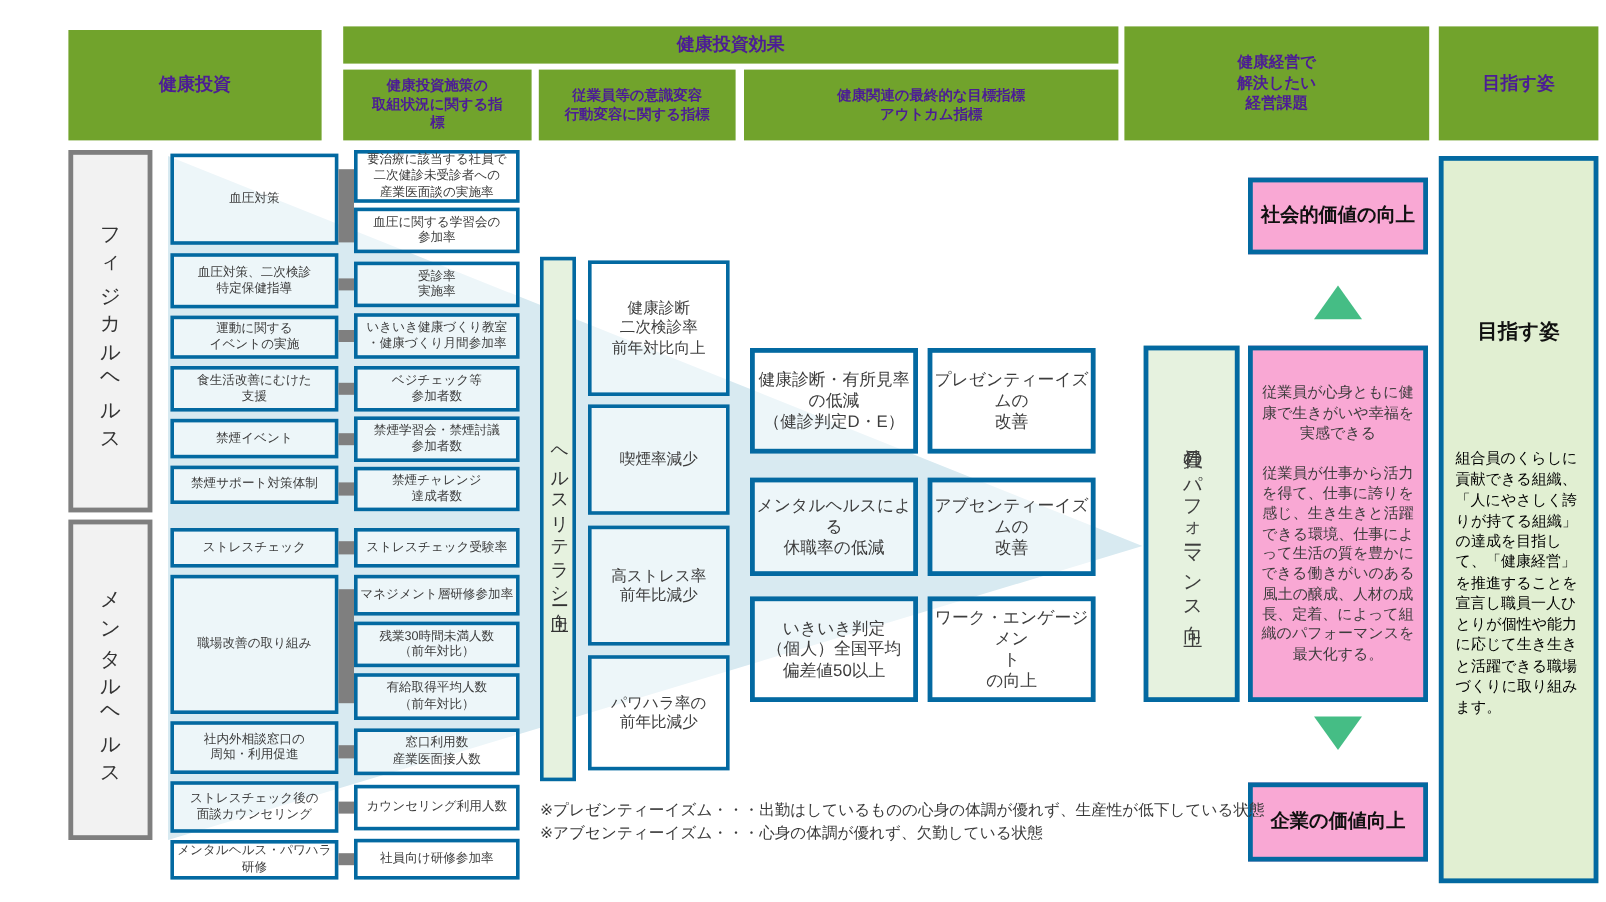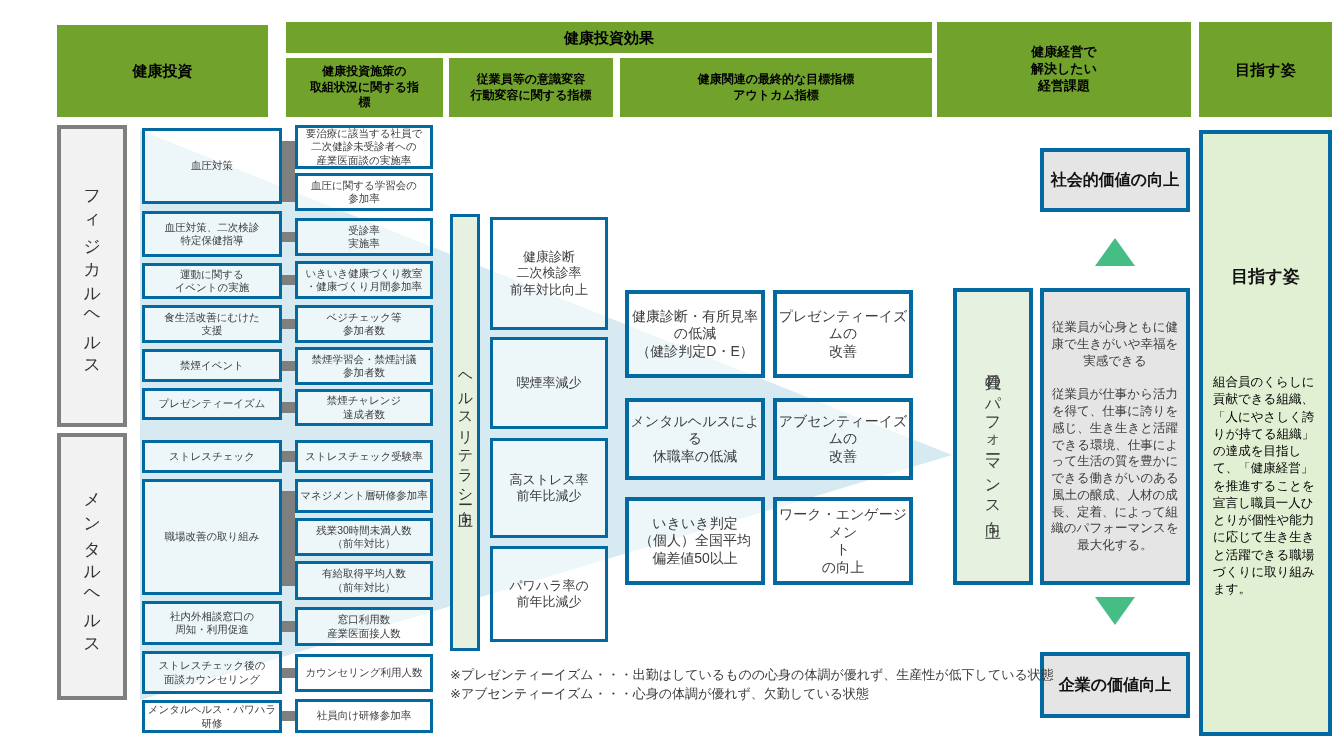--- a/index.html
+++ b/index.html
@@ -1,28 +1,28 @@
 <!DOCTYPE html>
 <html><head>
 <meta charset="utf-8">
 <style>
   html,body{margin:0;padding:0;background:#fff;}
   #stage{position:relative;width:1338px;height:752px;background:#fff;overflow:hidden;
          font-family:"Liberation Sans","DejaVu Sans",sans-serif;color:#3d3d3d;}
   svg.bgtri{position:absolute;left:0;top:0;pointer-events:none;}
   
-  .hdr{position:absolute;background:#71A32C;color:#000000;font-weight:bold;
+  .hdr{position:absolute;background:#71A32C;color:#4c1d95;font-weight:bold;
        display:flex;align-items:center;justify-content:center;text-align:center;
        white-space:pre-line;line-height:1.3;}
   
   .bx{position:absolute;border:3px solid #0369a1;background:rgba(255,255,255,0.55);
       display:flex;align-items:center;justify-content:center;text-align:center;
       white-space:pre-line;line-height:1.25;font-size:10.5px;color:#3d3d3d;box-sizing:border-box;}
   .b4{border-width:4px;}
-  .solid{background:#e5e5e5;}
+  .solid{background:#f9a8d4;}
   .cat{background:#F2F2F2;border:4px solid #7F7F7F;}
   .pale{background:#E6F2DF;}
   .vision{background:#E1EFD2;}
   .vt{writing-mode:vertical-rl;text-orientation:upright;}
   .conn{position:absolute;background:#7F7F7F;}
   .tri{position:absolute;width:0;height:0;}
   .tri-up{border-left:20px solid transparent;border-right:20px solid transparent;
           border-bottom:28px solid #45BD85;}
   .tri-down{border-left:20px solid transparent;border-right:20px solid transparent;
             border-top:28px solid #45BD85;}
@@ -64,21 +64,21 @@
   <div class="bx cat vt vlarge" style="left:57px;top:433px;width:70px;height:267px">メンタルヘルス</div>
 
   <div class="bx" style="left:142px;top:128px;width:140px;height:76px">血圧対策</div>
   <div class="bx" style="left:142px;top:211px;width:140px;height:46px">血圧対策、二次検診
 特定保健指導</div>
   <div class="bx" style="left:142px;top:263px;width:140px;height:36px">運動に関する
 イベントの実施</div>
   <div class="bx" style="left:142px;top:305px;width:140px;height:38px">食生活改善にむけた
 支援</div>
   <div class="bx" style="left:142px;top:349px;width:140px;height:33px">禁煙イベント</div>
-  <div class="bx" style="left:142px;top:388px;width:140px;height:32px">プレゼンティーイズム</div>
+  <div class="bx" style="left:142px;top:388px;width:140px;height:32px">禁煙サポート対策体制</div>
   <div class="bx" style="left:142px;top:440px;width:140px;height:33px">ストレスチェック</div>
   <div class="bx" style="left:142px;top:479px;width:140px;height:116px">職場改善の取り組み</div>
   <div class="bx" style="left:142px;top:601px;width:140px;height:44px">社内外相談窓口の
 周知・利用促進</div>
   <div class="bx" style="left:142px;top:651px;width:140px;height:43px">ストレスチェック後の
 面談カウンセリング</div>
   <div class="bx" style="left:142px;top:700px;width:140px;height:33px">メンタルヘルス・パワハラ研修</div>
 
   <div class="conn" style="left:282px;top:141px;width:13px;height:61px"></div>
   <div class="conn" style="left:282px;top:232px;width:13px;height:10px"></div>

